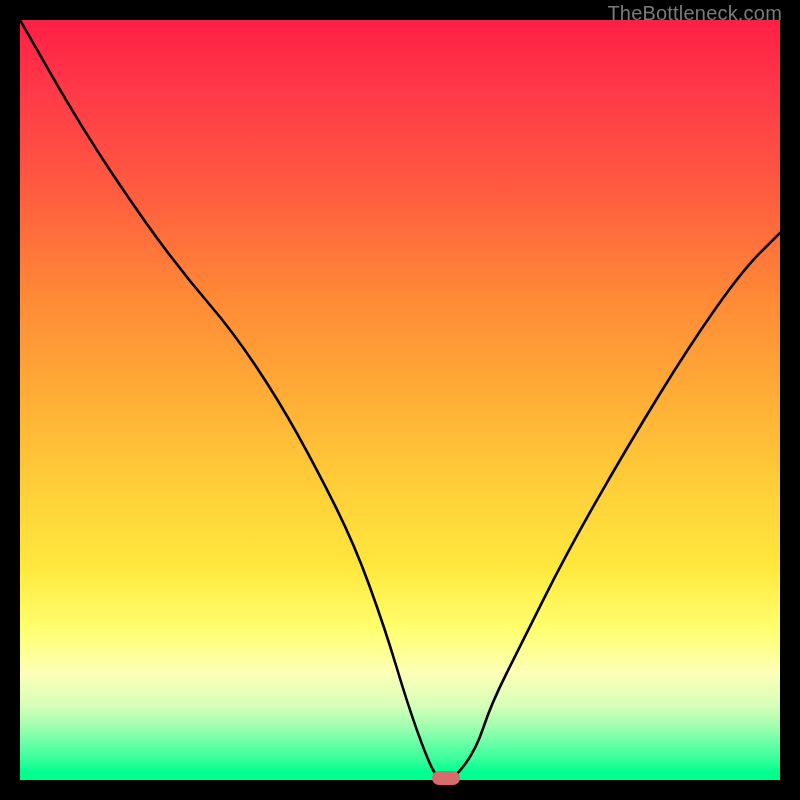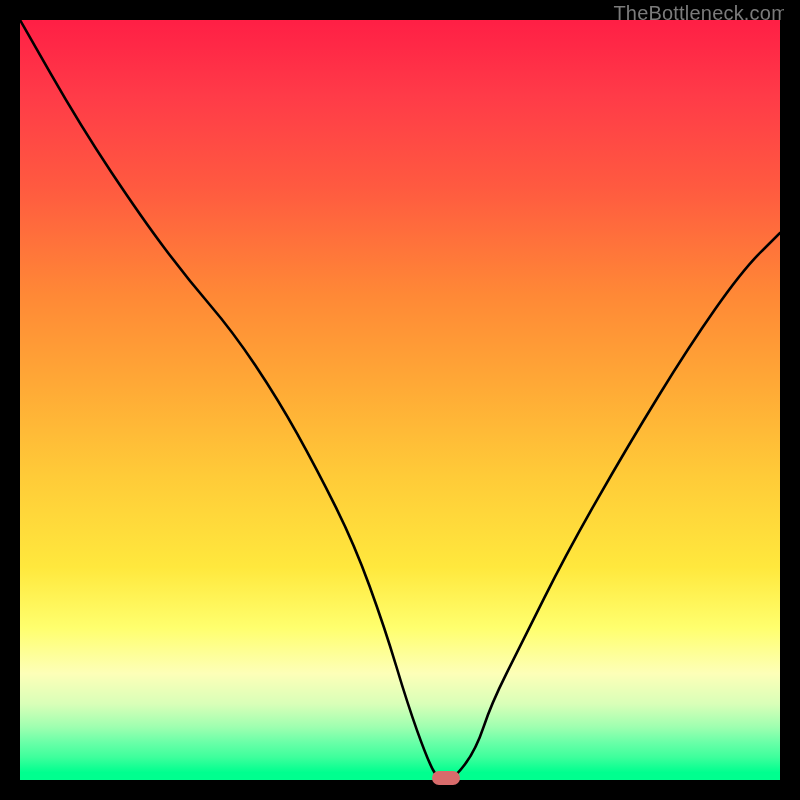--- a/index.html
+++ b/index.html
@@ -12,21 +12,21 @@
   }
   .frame {
     position: relative;
     width: 800px;
     height: 800px;
     background: #000;
   }
   .watermark {
     position: absolute;
     top: 2px;
-    right: 12px;
+    right: 18px;
     color: #7b7b7b;
     font-family: Arial, Helvetica, sans-serif;
     font-size: 20px;
     font-weight: 500;
     letter-spacing: 0.2px;
     z-index: 3;
   }
   .plot {
     position: absolute;
     left: 20px;

